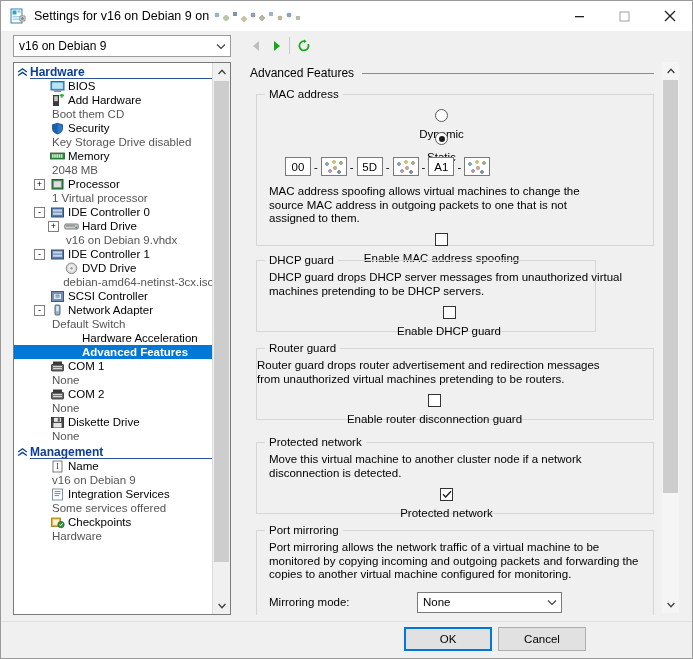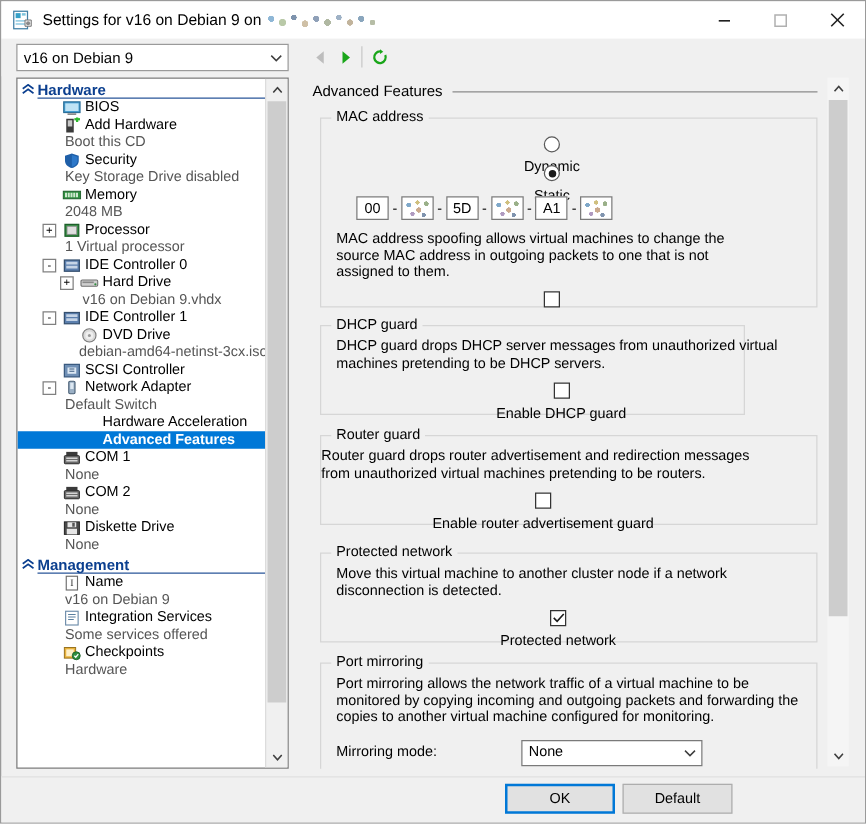--- a/index.html
+++ b/index.html
@@ -214,21 +214,21 @@
               <rect x="4.2" y="2.2" width="3.6" height="5" fill="#c8c8c8"></rect>
                 <rect x="9.5" y="0.5" width="4.5" height="1.8" fill="#2db82d"></rect>
               <rect x="10.8" y="-0.8" width="1.8" height="4.4" fill="#2db82d"></rect>
             </svg>
           </span>
           <span style="display:inline-block;width:3px"></span>
           <span class="lbl">Add Hardware</span>
         </div>
         <div class="sub">
           <span style="display:inline-block;width:38px"></span>
-          <span>Boot this CD</span>
+          <span>Boot them CD</span>
         </div>
         <div class="row">
           <span style="display:inline-block;width:20px"></span>
           <span style="display:inline-block;width:11px"></span>
           <span style="display:inline-block;width:4px"></span>
           <span class="ico">
             <svg width="15" height="13" viewBox="0 0 15 13">
               <path d="M7.5 0.8 L13 2.6 L13 6.5 C13 9.5 10.6 11.5 7.5 12.4 C4.4 11.5 2 9.5 2 6.5 L2 2.6 Z" fill="#1f5fa8"></path>
                 <path d="M7.5 1.9 L12 3.4 L12 6.5 C12 8.9 10.1 10.6 7.5 11.4 Z" fill="#2d78c9"></path>
             </svg>
@@ -551,20 +551,21 @@
             <span class="dash">-</span>
             <span class="oct red"></span>
             <span class="dash">-</span>
             <span class="oct">A1</span>
             <span class="dash">-</span>
             <span class="oct red"></span>
           </div>
         <div class="desc" style="width:345px;margin-top:9px;">MAC address spoofing allows virtual machines to change the source MAC address in outgoing packets to one that is not assigned to them.</div>
         <div class="ctl-row" style="margin-top:7px;">
           <span class="ckb"></span>
+          <span>Enable MAC address spoofing</span>
         </div>
       </div>
     </div>
 
     <div class="gb" style="left:14px;top:198px;width:340px;height:72px;">
       <span class="gbtitle">DHCP guard</span>
       <div style="position:absolute;left:12px;top:10px;">
         <div class="desc" style="width:360px;">DHCP guard drops DHCP server messages from unauthorized virtual machines pretending to be DHCP servers.</div>
         <div class="ctl-row" style="margin-top:8px;">
           <span class="ckb"></span>
@@ -572,21 +573,21 @@
         </div>
       </div>
     </div>
 
     <div class="gb" style="left:14px;top:286px;width:398px;height:72px;">
       <span class="gbtitle">Router guard</span>
       <div style="position:absolute;left:0;top:10px;">
         <div class="desc" style="width:355px;">Router guard drops router advertisement and redirection messages from unauthorized virtual machines pretending to be routers.</div>
         <div class="ctl-row" style="margin-top:8px;">
           <span class="ckb"></span>
-          <span>Enable router advertisement guard</span>
+          <span>Enable router disconnection guard</span>
         </div>
       </div>
     </div>
 
     <div class="gb" style="left:14px;top:380px;width:398px;height:72px;">
       <span class="gbtitle">Protected network</span>
       <div style="position:absolute;left:12px;top:10px;">
         <div class="desc" style="width:355px;">Move this virtual machine to another cluster node if a network disconnection is detected.</div>
         <div class="ctl-row" style="margin-top:8px;">
           <span class="ckb">
@@ -628,15 +629,15 @@
         <svg width="8" height="6" viewBox="0 0 8 6">
             <path d="M0.6 1 L4 4.8 L7.4 1" fill="none" stroke="#404040" stroke-width="1.3"></path>
           </svg>
       </div>
     </div>
   </div>
 
   <div class="footer">
     <div class="hr-top"></div>
     <div class="btn focus" style="left:403px">OK</div>
-    <div class="btn" style="left:497px">Default</div>
+    <div class="btn" style="left:497px">Cancel</div>
   </div>
 </div>
 
 </body></html>

